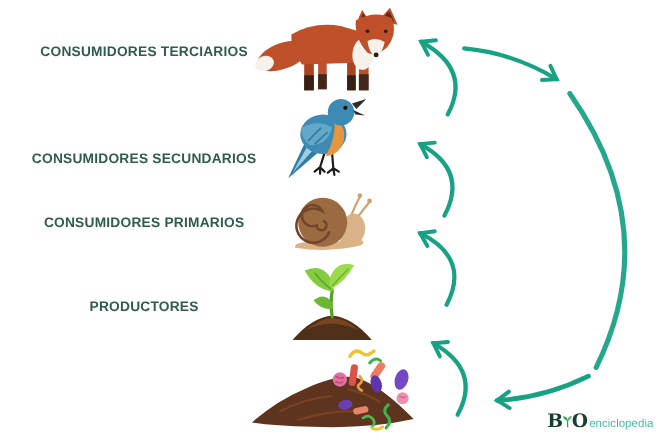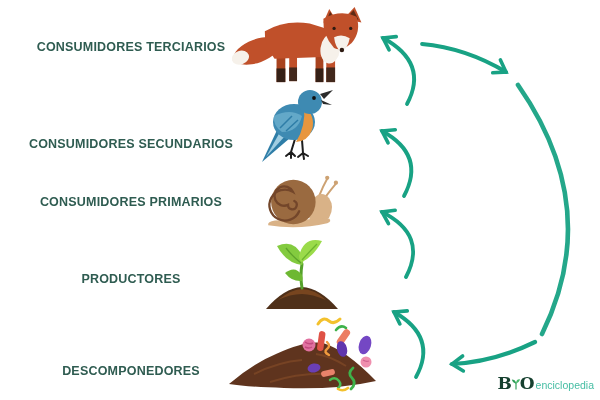--- a/index.html
+++ b/index.html
@@ -34,21 +34,20 @@
 </style>
 </head>
 <body>
 
 <div class="canvas">
 
   <div class="label lbl-0">CONSUMIDORES TERCIARIOS</div>
   <div class="label lbl-1">CONSUMIDORES SECUNDARIOS</div>
   <div class="label lbl-3">PRODUCTORES</div>
   <div class="label lbl-2">CONSUMIDORES PRIMARIOS</div>
-  <div class="label lbl-4">DESCOMPONEDORES</div>
 
   <div class="org org-fox">
     <svg viewBox="0 0 132 82" width="132" height="80">
       <g>
         <ellipse cx="24" cy="46" rx="25" ry="12" transform="rotate(-20 24 46)" fill="#c0502a"></ellipse>
         <ellipse cx="7" cy="53" rx="9" ry="7" transform="rotate(-20 7 53)" fill="#f6f1ea"></ellipse>
       </g>
       <g>
         <rect x="44" y="48" width="9" height="30" fill="#a8431f"></rect>
           <rect x="44" y="64" width="9" height="14" fill="#352016"></rect>

